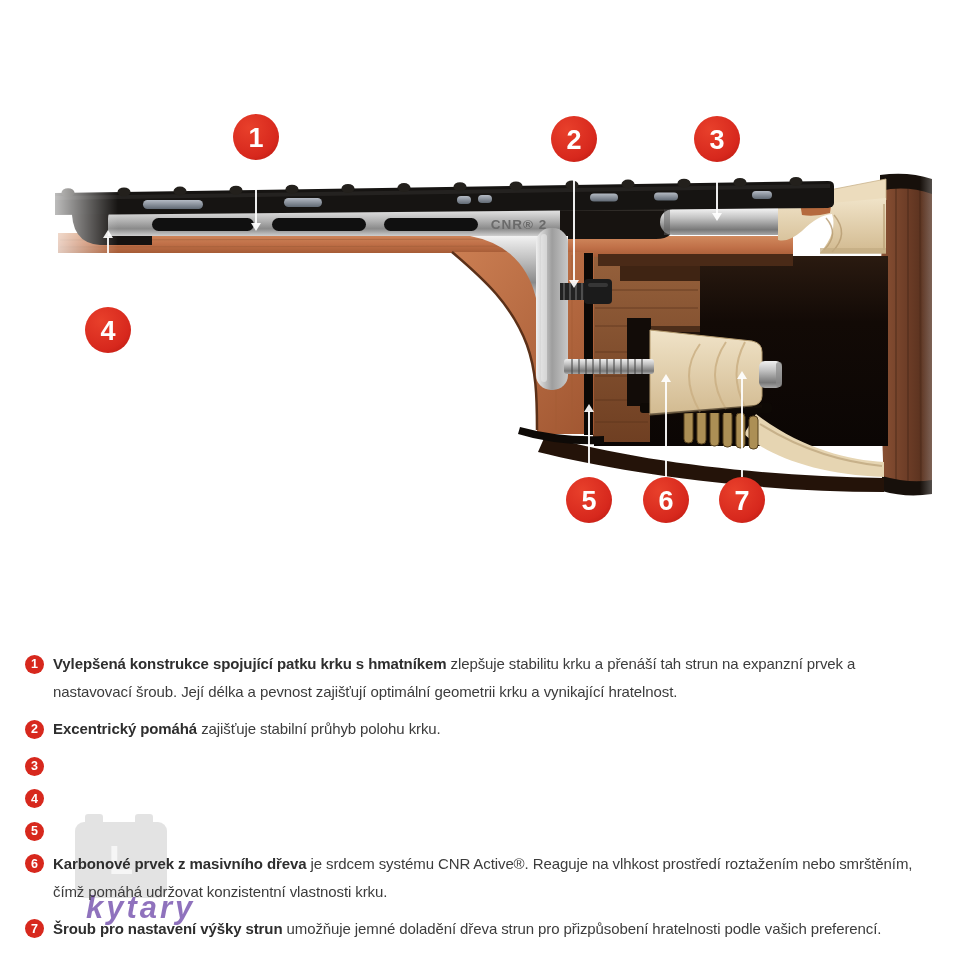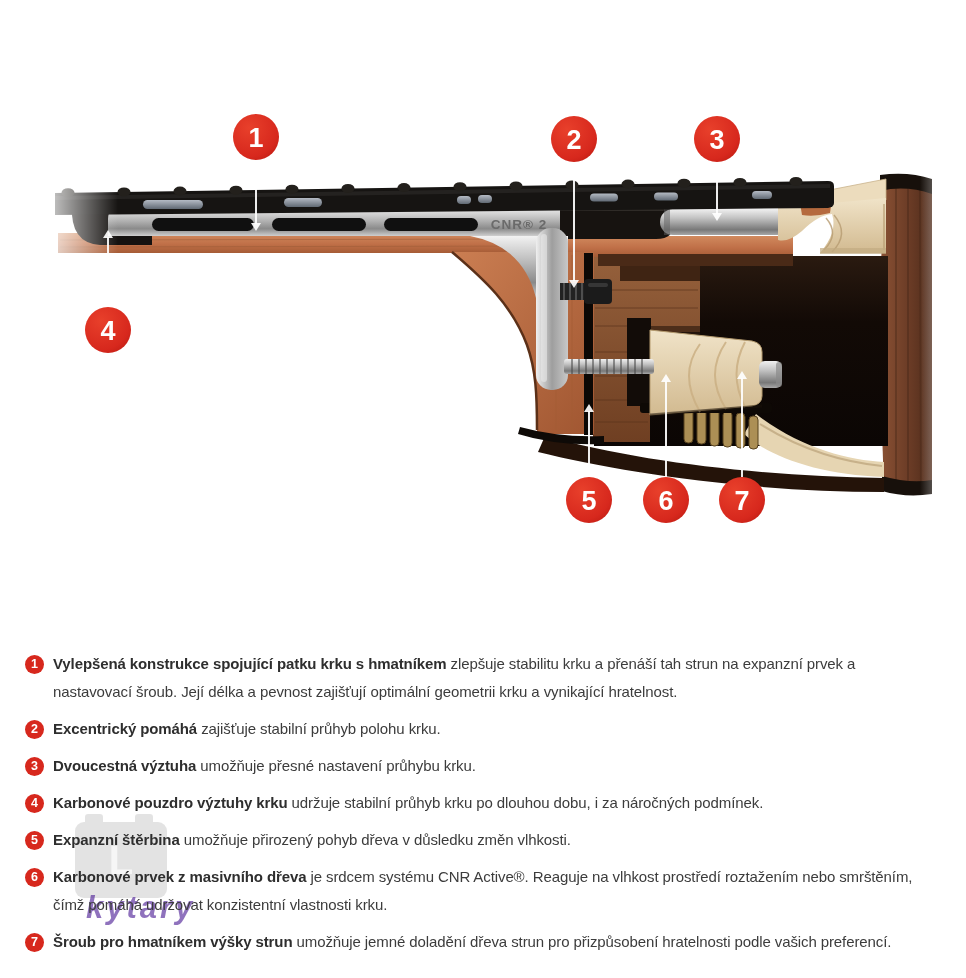--- a/index.html
+++ b/index.html
@@ -342,33 +342,30 @@
     <div class="legend-item">
       <span class="badge">1</span>
       <p class="legend-text"><b>Vylepšená konstrukce spojující patku krku s hmatníkem</b><span> zlepšuje stabilitu krku a přenáší tah strun na expanzní prvek a nastavovací šroub. Její délka a pevnost zajišťují optimální geometrii krku a vynikající hratelnost.</span></p>
     </div>
     <div class="legend-item">
       <span class="badge">2</span>
       <p class="legend-text"><b>Excentrický pomáhá</b><span> zajišťuje stabilní průhyb polohu krku.</span></p>
     </div>
     <div class="legend-item">
       <span class="badge">3</span>
-      <p class="legend-text"><b>Dvoucestná výztuha</b><span> umožňuje přesné nastavení průhybu krku.</span></p>
     </div>
     <div class="legend-item">
       <span class="badge">4</span>
-      <p class="legend-text"><b>Karbonové pouzdro výztuhy krku</b><span> udržuje stabilní průhyb krku po dlouhou dobu, i za náročných podmínek.</span></p>
     </div>
     <div class="legend-item">
       <span class="badge">5</span>
-      <p class="legend-text"><b>Expanzní štěrbina</b><span> umožňuje přirozený pohyb dřeva v důsledku změn vlhkosti.</span></p>
     </div>
     <div class="legend-item">
       <span class="badge">6</span>
       <p class="legend-text"><b>Karbonové prvek z masivního dřeva</b><span> je srdcem systému CNR Active®. Reaguje na vlhkost prostředí roztažením nebo smrštěním, čímž pomáhá udržovat konzistentní vlastnosti krku.</span></p>
     </div>
     <div class="legend-item">
       <span class="badge">7</span>
-      <p class="legend-text"><b>Šroub pro hmatníkem výšky strun</b><span> umožňuje jemné doladění dřeva strun pro přizpůsobení hratelnosti podle vašich preferencí.</span></p>
+      <p class="legend-text"><b>Šroub pro nastavení výšky strun</b><span> umožňuje jemné doladění dřeva strun pro přizpůsobení hratelnosti podle vašich preferencí.</span></p>
     </div>
   </div>
 
 </div>
 
 </body></html>

